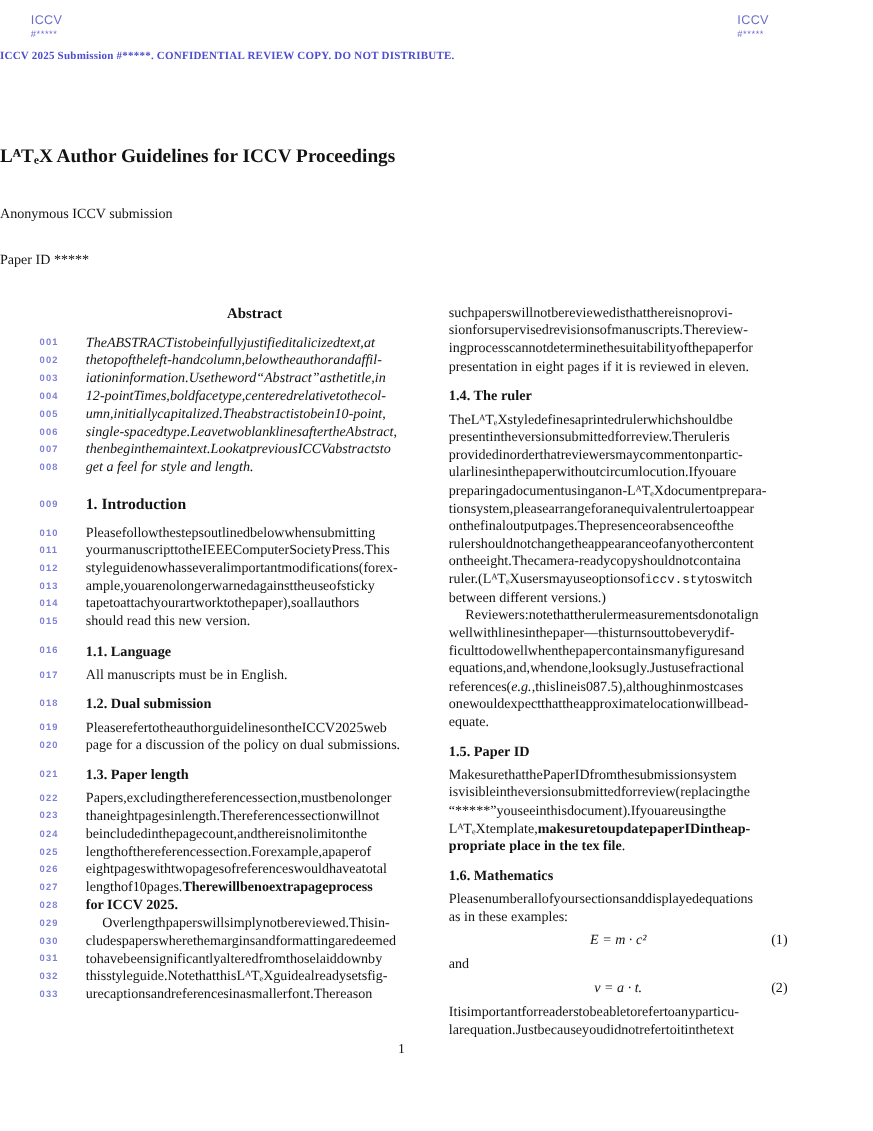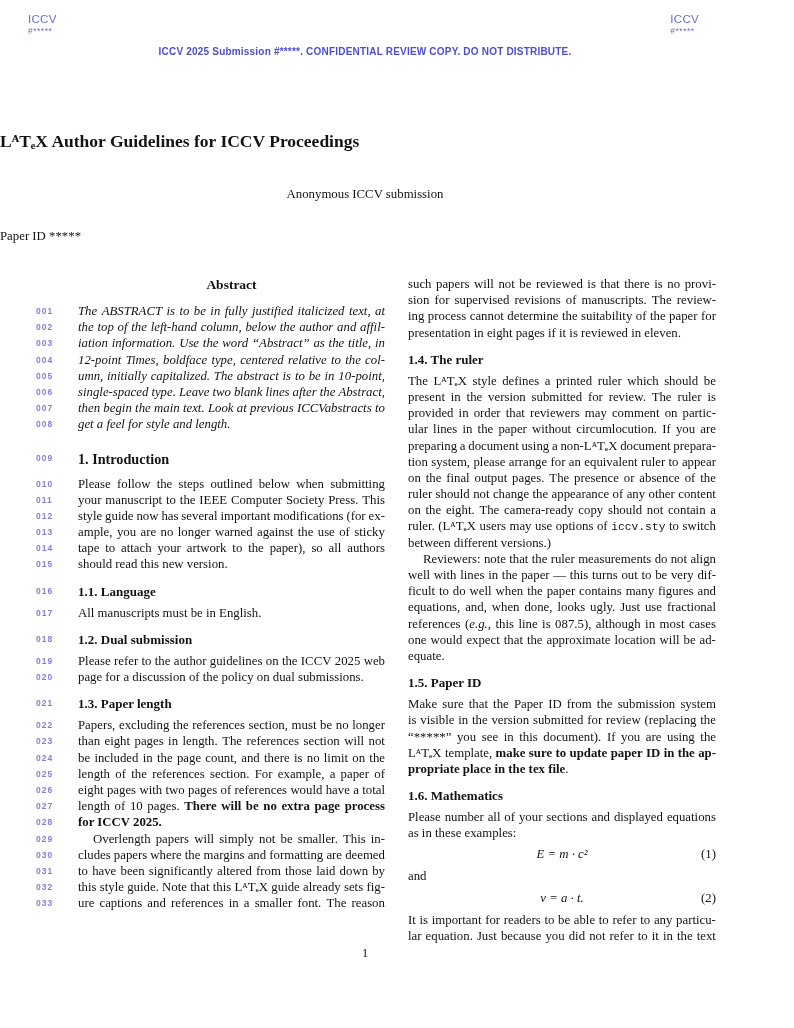--- a/index.html
+++ b/index.html
@@ -6,43 +6,43 @@
   .page{position:relative;width:730px;height:1028px;background:#ffffff;overflow:hidden;
         font-family:"Liberation Serif",serif;color:#131313;}
 
   
   .corner{position:absolute;top:13px;font-family:"Liberation Sans",sans-serif;color:#6c6ccd;}
   .corner.left{left:28px;}
   .corner.right{right:31px;}
   .corner .cname{font-size:11.5px;letter-spacing:.3px;line-height:13px;}
   .corner .cnum{font-size:8.5px;line-height:10px;letter-spacing:.5px;}
 
-  .notice{position:absolute;top:46px;left:0;right:0;text-align:center;
-          font-family:Liberation Sans, sans-serif;font-weight:bold;font-size:10px;
+  .notice{position:absolute;top:46px;left:0;right:0;text-align:left;
+          font-family:Liberation Serif, serif;font-weight:bold;font-size:10px;
           color:#4d4dd0;letter-spacing:.2px;}
 
   
   .title{position:absolute;top:131px;left:0;right:0;
          font-size:17.5px;font-weight:bold;}
-  .author{position:absolute;top:187px;left:0;right:0;text-align:center;font-size:12.8px;}
+  .author{position:absolute;top:187px;left:0;right:0;text-align:left;font-size:12.8px;}
   .paperid{position:absolute;top:229px;left:0;right:0;text-align:left;font-size:12.8px;}
 
   
   .col{position:absolute;top:276px;width:307px;font-size:12.8px;}
   .col-left{left:78px;}
   .col-right{left:408px;width:308px;}
 
   .line{position:relative;height:16.2px;line-height:16.2px;}
   .lineno{position:absolute;top:1px;font-family:"Liberation Sans",sans-serif;
           font-size:8.5px;font-weight:bold;color:#8080d5;letter-spacing:1px;line-height:14px;}
   .col-left .lineno{left:-42px;}
   .col-right .lineno{left:calc(100% + 21px);margin-top:28px;}
 
   .line-content{display:block;white-space:pre;overflow:hidden;}
-  .line-content.just{display:flex;justify-content:space-between;white-space:normal;}
+  .line-content.just{display:flex;white-space:normal;}
   .tok{white-space:pre;}
   .indent > .line-content{padding-left:15px;}
 
   .center-heading{text-align:center;font-weight:bold;font-size:13.5px;
                   height:18px;line-height:18px;margin:0 0 9px 0;}
   .section{margin:17px 0 7px 0;}
   .section .line{height:19px;line-height:19px;font-size:14.2px;font-weight:bold;}
   .subsection{margin:10px 0 5px 0;}
   .subsection .line{height:17px;line-height:17px;font-size:13px;font-weight:bold;}
   .para{margin:0;}
@@ -426,21 +426,21 @@
       <div class="para">
         <div class="line indent">
           <span class="lineno">029</span>
           <span class="line-content just">
             <span class="tok"><span>Overlength</span></span>
             <span class="tok"><span>papers</span></span>
             <span class="tok"><span>will</span></span>
             <span class="tok"><span>simply</span></span>
             <span class="tok"><span>not</span></span>
             <span class="tok"><span>be</span></span>
-            <span class="tok"><span>smaller.</span></span>
+            <span class="tok"><span>reviewed.</span></span>
             <span class="tok"><span>This</span></span>
             <span class="tok"><span>in-</span></span>
           </span>
         </div>
         <div class="line">
           <span class="lineno">030</span>
           <span class="line-content just">
             <span class="tok"><span>cludes</span></span>
             <span class="tok"><span>papers</span></span>
             <span class="tok"><span>where</span></span>

